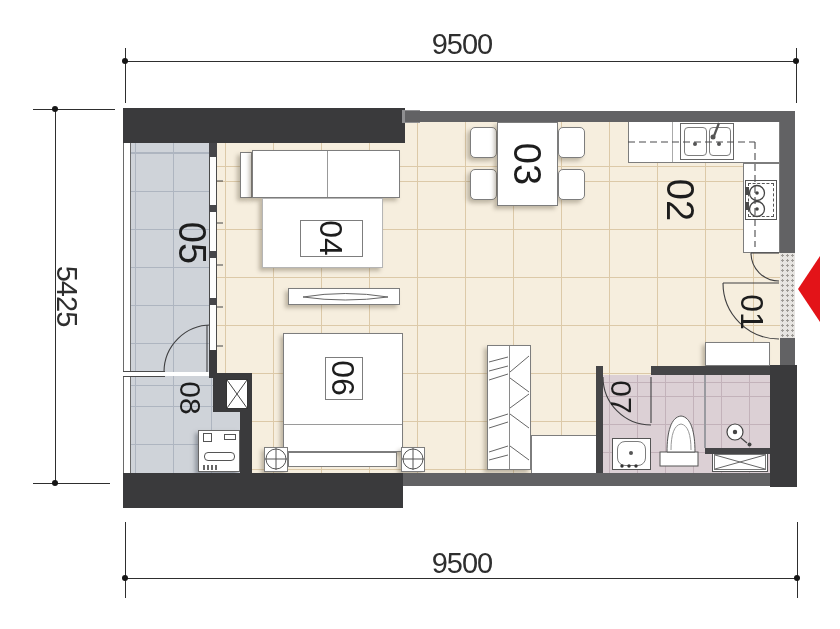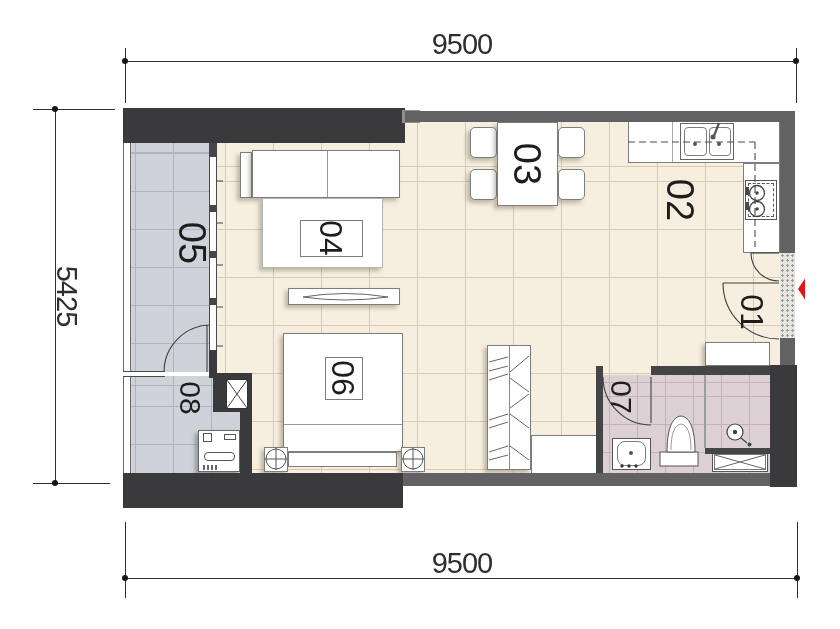--- a/index.html
+++ b/index.html
@@ -4,21 +4,21 @@
 <style>
   :root{
     --wall-dark:#3a3a3c; --wall-gray:#626264; --wall-step:#8f8f91;
     --floor-main:#f6eede; --floor-main-line:#dcc9a8;
     --floor-cool:#cfd3d9; --floor-cool-line:#aeb5c0;
     --floor-bath:#dcd0d5; --floor-bath-line:#c3b2ba;
     --line:#3f3f41; --dim:#2e2e2e; --arrow-red:#e31318; --furn:#7d7d7d;
   }
   html,body{margin:0;padding:0;background:#fff;}
   #plan{position:relative;width:805px;height:629px;background:#fff;overflow:hidden;
-        font-family:"Liberation Sans", sans-serif;}
+        font-family:"Liberation Sans", sans-serif;padding-left:33px;}
   .abs{position:absolute;}
   .floor-main{background-color:var(--floor-main);
     background-image:repeating-linear-gradient(90deg,var(--floor-main-line) 0 1px,transparent 1px 48px),
                      repeating-linear-gradient(0deg,var(--floor-main-line) 0 1px,transparent 1px 48px);
     background-position:8px 0,0 45px;}
   .floor-cool{background-color:var(--floor-cool);
     background-image:repeating-linear-gradient(90deg,var(--floor-cool-line) 0 1px,transparent 1px 38px),
                      repeating-linear-gradient(0deg,var(--floor-cool-line) 0 1px,transparent 1px 38px);
     background-position:8px 0,0 10px;}
   .floor-bath{background-color:var(--floor-bath);

